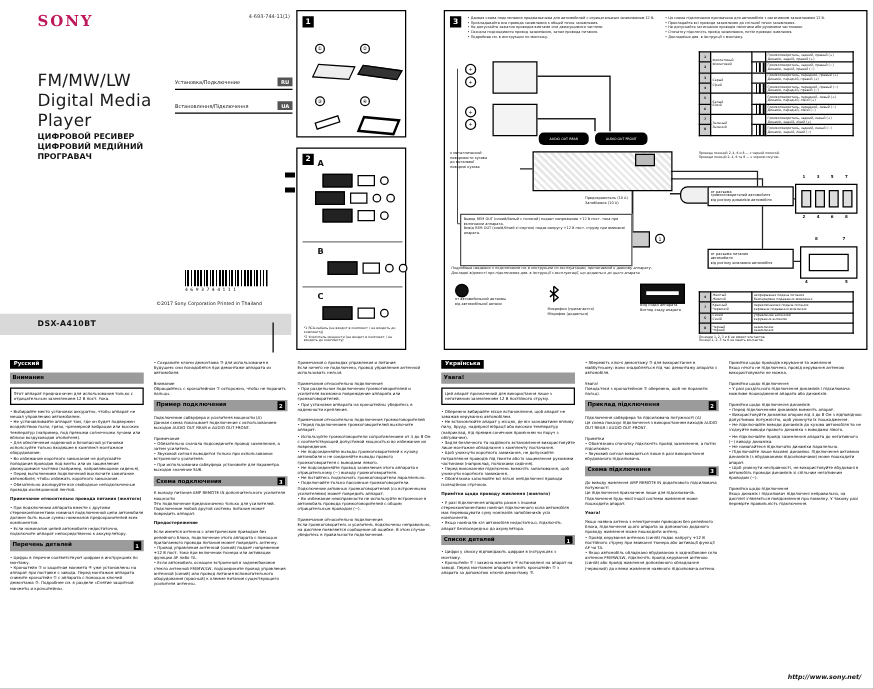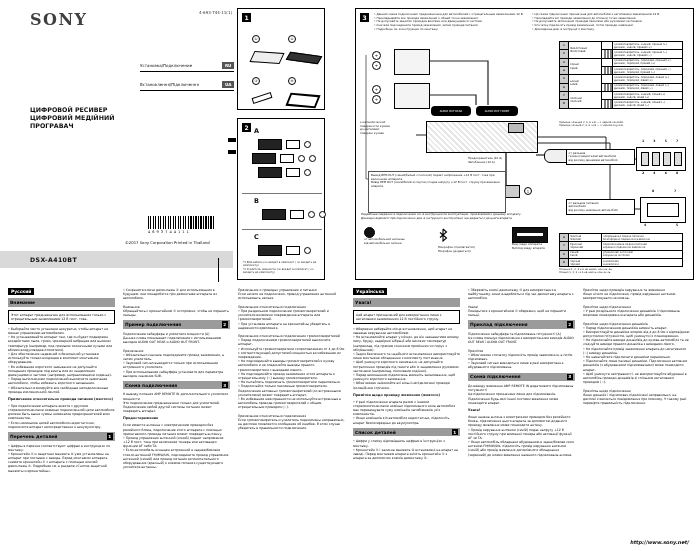--- a/index.html
+++ b/index.html
@@ -1,20 +1,20 @@
 <!DOCTYPE html>
 <html><head>
 <meta charset="utf-8">
 <style>
   html,body{margin:0;padding:0;background:#888;}
   .page{position:relative;width:699px;height:551px;background:#fff;overflow:hidden;
         font-family:"DejaVu Sans",sans-serif;color:#111;}
   
   .logo{position:absolute;left:30px;top:10px;font-family:"DejaVu Serif",serif;
-        font-weight:bold;font-size:16px;letter-spacing:1.5px;color:#404040;text-align:center;}
+        font-weight:bold;font-size:12px;letter-spacing:1.5px;color:#be185d;text-align:center;}
   .partno{position:absolute;right:467px;top:10px;font-size:4px;color:#333;}
   .title{position:absolute;left:30px;top:58px;font-size:13.5px;line-height:1.18;color:#1a1a1a;
          letter-spacing:.2px;}
   .subtitle{position:absolute;left:30px;top:106px;font-size:6.3px;font-weight:bold;line-height:1.3;
             white-space:pre-wrap;}
   .langrow{position:absolute;left:140px;width:94px;height:11px;border-bottom:.8px solid #000;
            display:flex;align-items:center;justify-content:space-between;}
   .langrow .ltxt{font-size:4px;}
   .langbadge{background:#555;color:#fff;font-size:4.2px;font-weight:bold;padding:1px 2.5px;}
   .barcode{position:absolute;left:148px;top:216px;width:66px;height:13px;
@@ -89,20 +89,23 @@
   .warnbox{border:.9px solid #000;padding:2px;}
   .site{position:absolute;right:10px;bottom:6px;font-size:5px;font-weight:bold;font-style:italic;}
 </style>
 </head>
 <body>
 
 <div class="page">
 
   <div class="logo">SONY</div>
   <div class="partno">4-693-744-11(1)</div>
+  <div class="title" style="white-space:pre-wrap">FM/MW/LW
+Digital Media
+Player</div>
   <div class="subtitle">ЦИФРОВОЙ РЕСИВЕР
 ЦИФРОВИЙ МЕДІЙНИЙ
 ПРОГРАВАЧ</div>
 
   <div class="langrow" style="top:60px">
     <span class="ltxt">Установка/Подключение</span>
     <span class="langbadge">RU</span>
   </div>
   <div class="langrow" style="top:79px">
     <span class="ltxt">Встановлення/Підключення</span>

